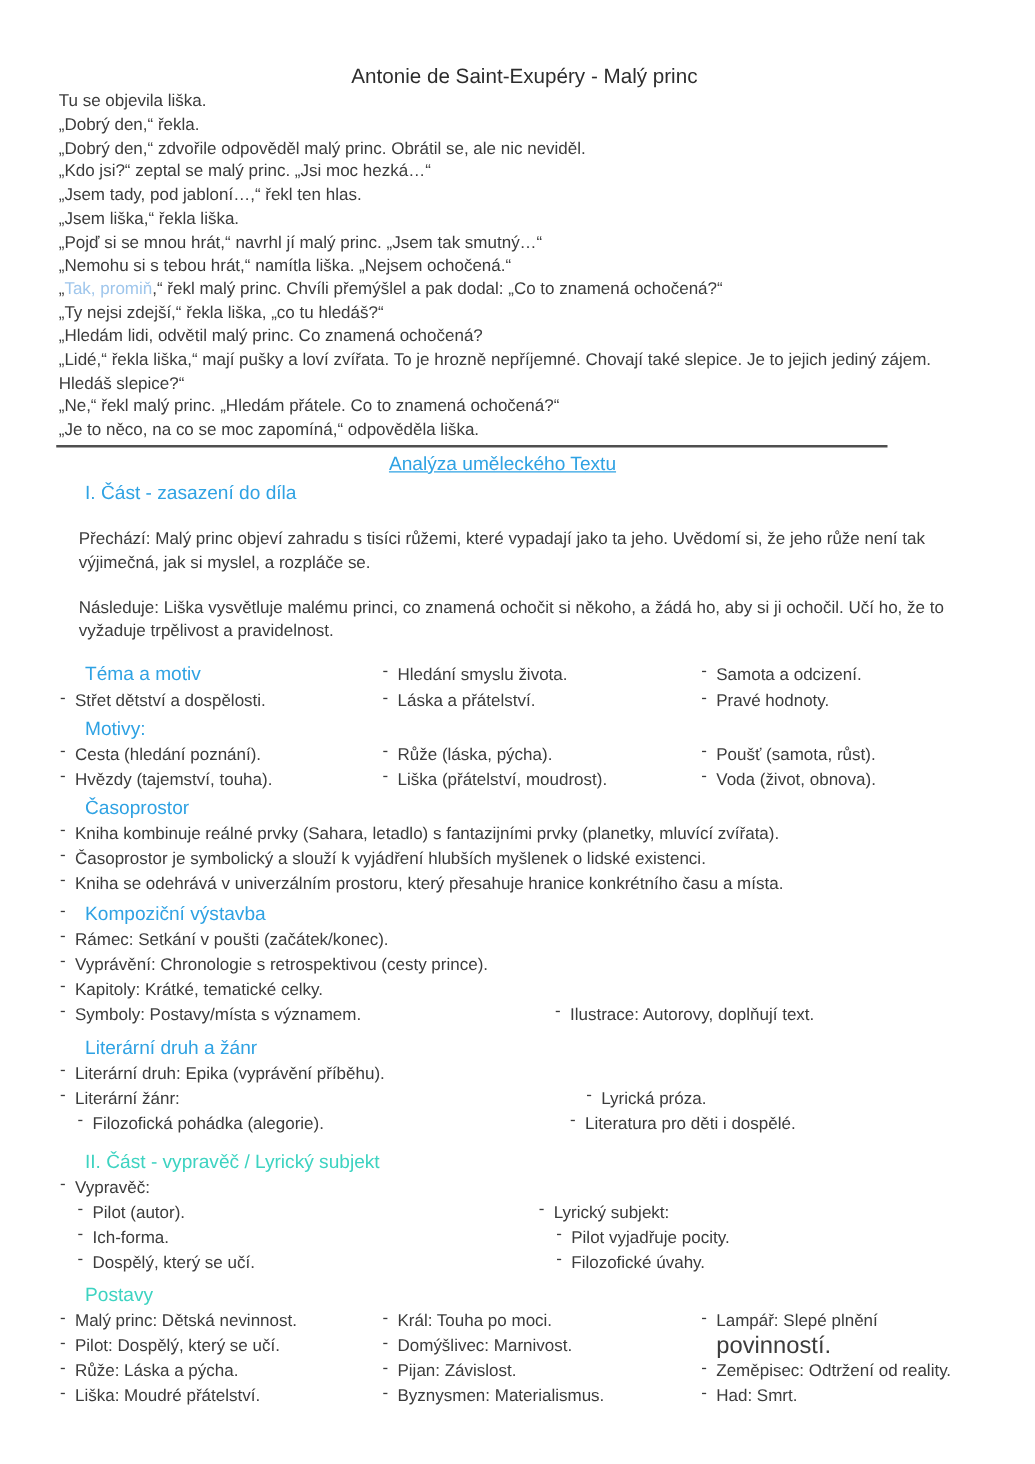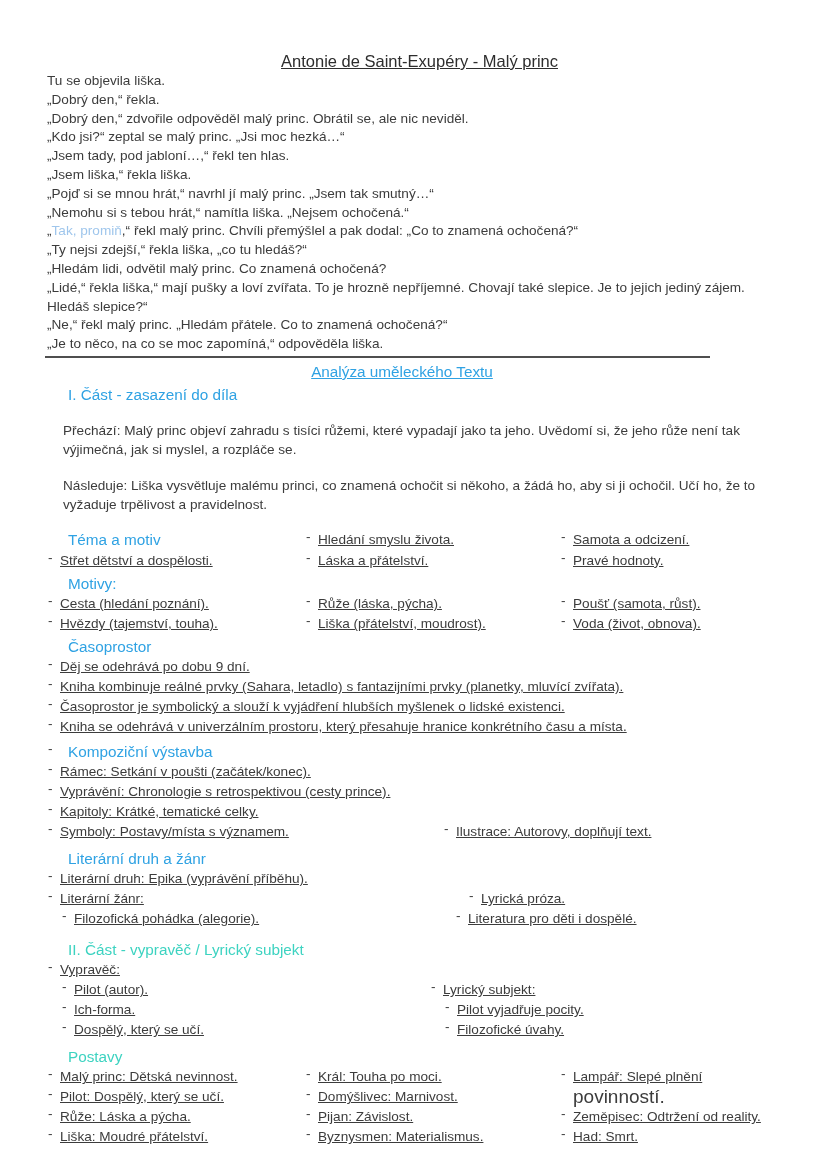--- a/index.html
+++ b/index.html
@@ -1,30 +1,30 @@
 <!DOCTYPE html>
 <html><head>
 <meta charset="utf-8">
 <style>
   html,body { margin:0; padding:0; background:#ffffff; }
   .page {
     position:relative; width:828px; height:1171px; background:#ffffff;
     font-family:"Liberation Sans", sans-serif; color:#3c3c3c; overflow:hidden;
   }
   .content { position:absolute; left:47px; top:0; width:745px; }
-  .doc-title { text-align:center; font-size:16.5px; line-height:20px; margin:51px 0 1px 0; color:#2d2d2d;text-decoration:underline; }
+  .doc-title { text-align:center; font-size:16.5px; line-height:20px; margin:51px 0 1px 0; color:#2d2d2d; }
   .excerpt p { margin:0; font-size:13.6px; line-height:18.8px; }
   .pale { color:#9fc6ec; }
   .divider { border:none; border-top:2px solid #4f4f4f; width:665px; margin:2px 0 0 -2px; }
   .h { color:#2fa2e3; font-size:15.3px; line-height:21px; font-weight:400; margin:0; }
   .teal { color:#3dd3c1; }
   .h-center { width:710px; text-align:center; margin-top:3px;text-decoration:underline; }
   .h-ind { margin-left:21px; }
   .para { margin:16px; font-size:13.6px; line-height:19.3px; }
-  .li { position:relative; padding-left:13px; font-size:13.6px; line-height:20px;text-decoration:underline; }
+  .li { position:relative; padding-left:13px; font-size:13.6px; line-height:20px; }
   .li::before { content:"-"; position:absolute; left:1px; top:-3px; }
   .cont { padding-left:13px; font-size:19px; line-height:20px; }
   .sub { margin-left:14px; }
   .mt12 { margin-top:12px; } .mt10 { margin-top:10px; }
   .mt6 { margin-top:6px; } .mt4 { margin-top:4px; } .mt2 { margin-top:2px; }
   .cols { display:flex; }
   .c1 { width:258px; } .c2 { width:255px; } .c3 { width:232px; }
   .k1 { width:383px; } .z1 { width:408px; } .v1 { width:383px; }
   .tema .li, .tema .h { line-height:20.5px; }
   .with-dash { position:relative; }
@@ -90,21 +90,20 @@
         <div class="li">Liška (přátelství, moudrost).</div>
       </div>
       <div class="c3">
         <div class="li">Poušť (samota, růst).</div>
         <div class="li">Voda (život, obnova).</div>
       </div>
     </div>
 
     <div class="h h-ind mt2">Časoprostor</div>
     <div>
-      <div class="li">Děj se odehrává po dobu 9 dní.</div>
       <div class="li">Kniha kombinuje reálné prvky (Sahara, letadlo) s fantazijními prvky (planetky, mluvící zvířata).</div>
       <div class="li">Časoprostor je symbolický a slouží k vyjádření hlubších myšlenek o lidské existenci.</div>
       <div class="li">Kniha se odehrává v univerzálním prostoru, který přesahuje hranice konkrétního času a místa.</div>
     </div>
 
     <div class="with-dash mt4">
       <div class="h h-ind">Kompoziční výstavba</div>
     </div>
     <div>
       <div class="li">Rámec: Setkání v poušti (začátek/konec).</div>

